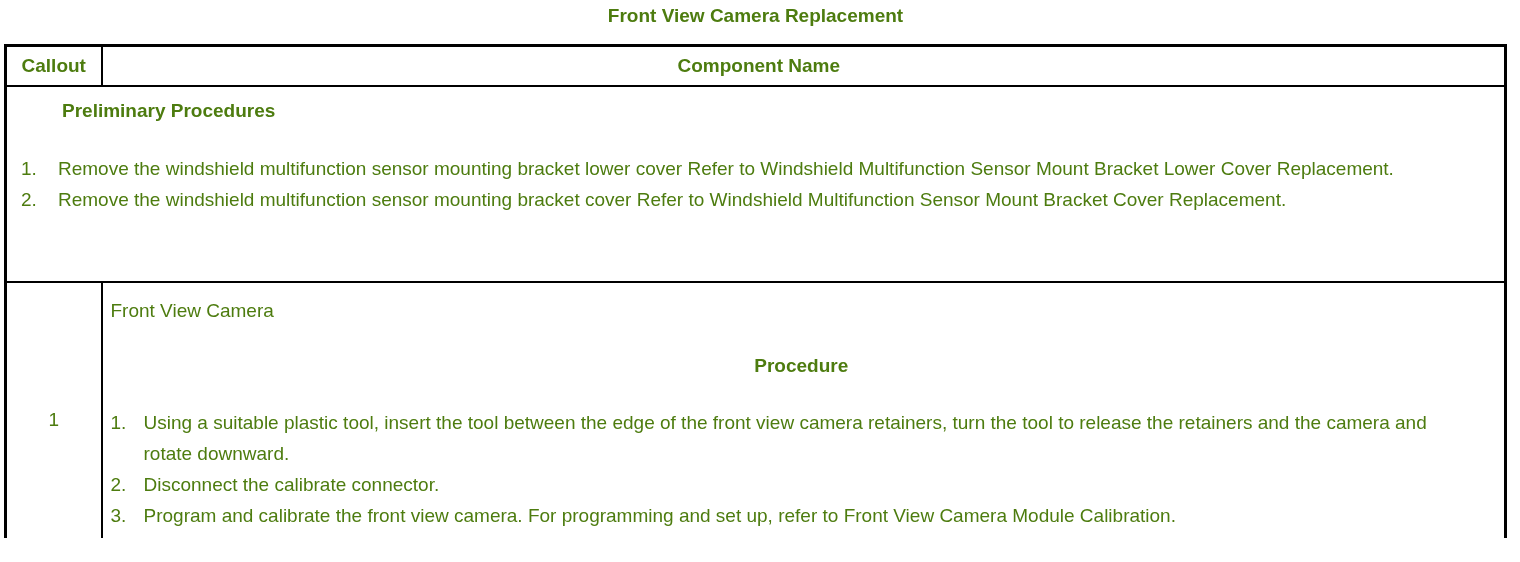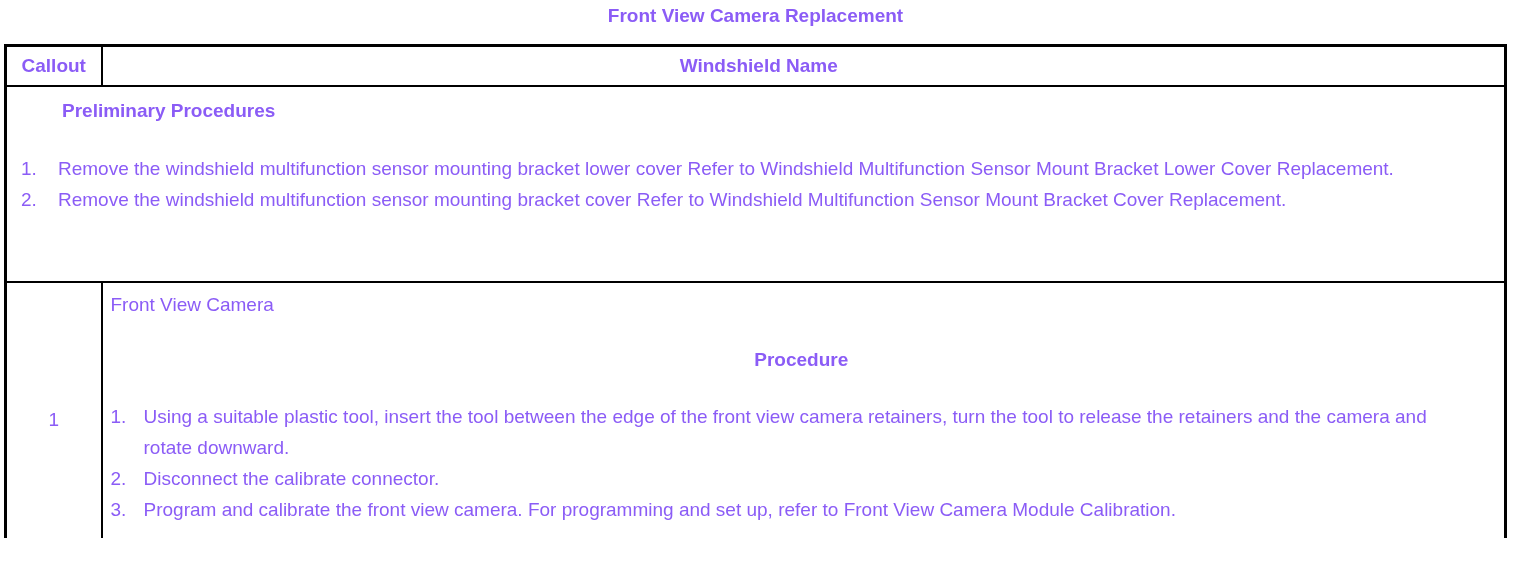--- a/index.html
+++ b/index.html
@@ -5,21 +5,21 @@
   html, body {
     margin: 0;
     padding: 0;
     background: #ffffff;
   }
   .page {
     position: relative;
     width: 1520px;
     height: 538px;
     background: #ffffff;
-    color: #8b5cf6;
+    color: #4d7c0f;
     font-family: "Liberation Sans", "DejaVu Sans", sans-serif;
     font-size: 19px;
     overflow: hidden;
   }
   .doc-title {
     position: absolute;
     top: 2px;
     left: 4px;
     width: 1503px;
     text-align: center;
@@ -67,21 +67,21 @@
   .step-num { flex: none; }
   .prelim-steps .step-num { width: 37px; }
 
   td.callout-cell {
     text-align: center;
     vertical-align: middle;
     height: 272px;
   }
   td.component-cell {
     vertical-align: top;
-    padding: 6px 60px 4px 8px;
+    padding: 12px 60px 4px 8px;
     margin-top: 12px;
   }
   .component-name { line-height: 31px; }
   .procedure-heading {
     font-weight: bold;
     line-height: 31px;
     margin: 24px 0 0 48px;
     text-align: center;
   }
   .proc-steps { margin-top: 26px; }
@@ -96,21 +96,21 @@
 
   <table class="doc-table">
     <colgroup>
       <col class="callout-col">
       <col>
     </colgroup>
 
     <tbody>
         <tr>
       <th class="callout-header">Callout</th>
-      <th class="component-header">Windshield Name</th>
+      <th class="component-header">Component Name</th>
     </tr>
 
     <tr>
       <td class="prelim-cell" colspan="2">
         <div class="prelim-heading">Preliminary Procedures</div>
         <div class="steps prelim-steps">
           <div class="step">
             <span class="step-num">1.</span>
             <span class="step-text">Remove the windshield multifunction sensor mounting bracket lower cover Refer to Windshield Multifunction Sensor Mount Bracket Lower Cover Replacement.</span>
           </div>

